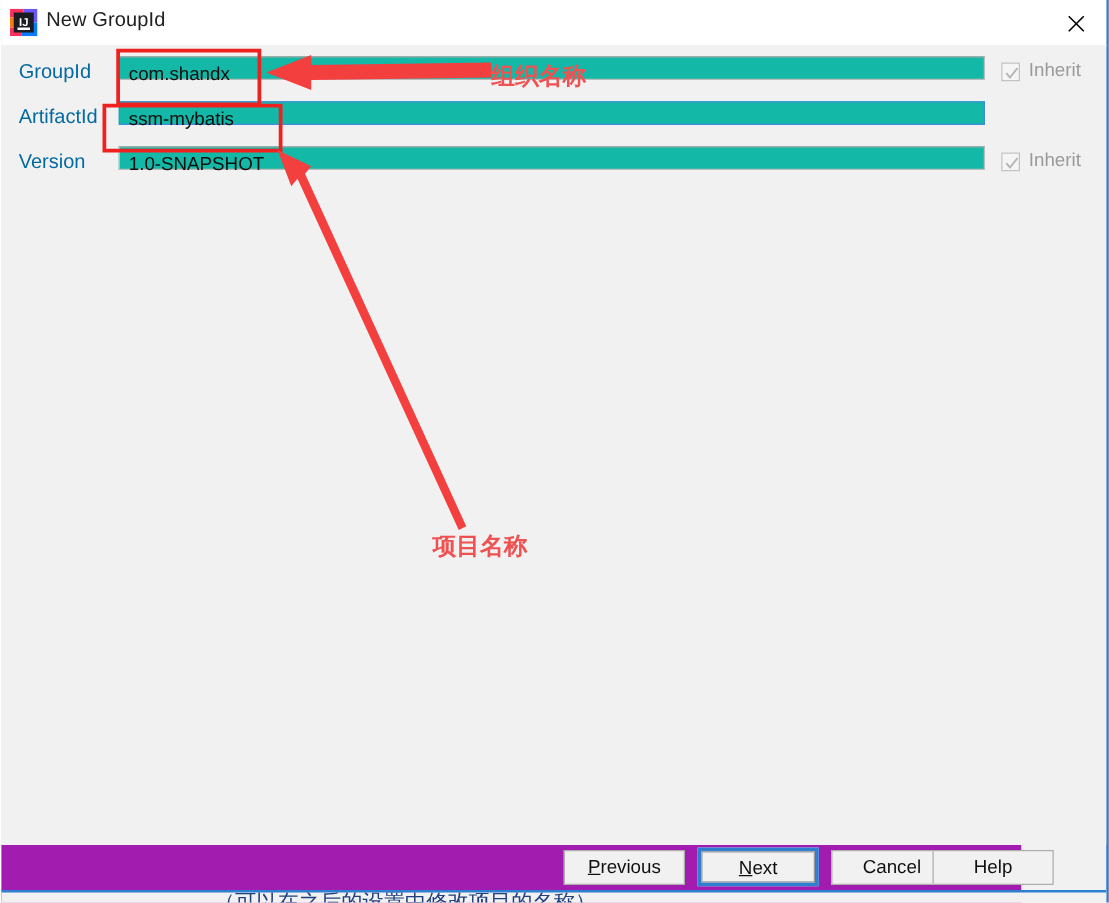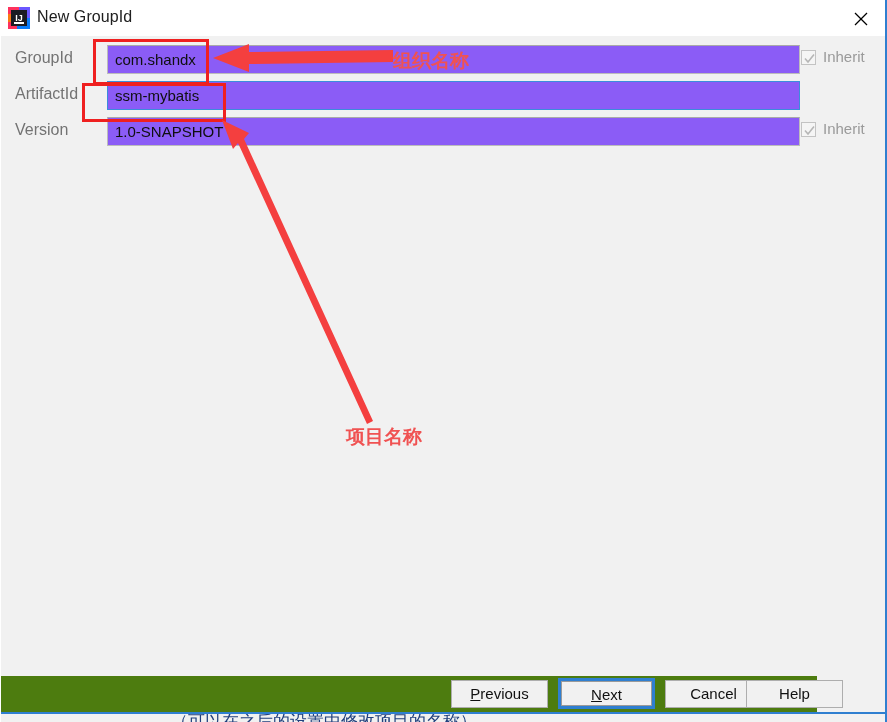--- a/index.html
+++ b/index.html
@@ -66,32 +66,32 @@
 
   .row { position: absolute; left: 0; width: 885px; height: 30px; }
   #row-group    { top: 9px; }
   #row-artifact { top: 45px; }
   #row-version  { top: 81px; padding-left: 40px; }
 
   .field-label {
     position: absolute;
     left: 14px; top: 4px;
     font-size: 16px;
-    color: #737373;
+    color: #0369a1;
     white-space: nowrap;
   }
 
   .textfield {
     position: absolute;
-    left: 106px;
+    left: 94px;
     top: 0;
     width: 693px;
-    height: 29px;
-    box-sizing: border-box;
-    background: #8b5cf6;
+    height: 19px;
+    box-sizing: border-box;
+    background: #14b8a6;
     border: 1px solid #bcbcbc;
     border-top-color: #a9a9a9;
   }
   .textfield.focused {
     border: 1px solid #3c8ddc;
     box-shadow: 0 0 0 0px #3c8ddc;
   }
   .textfield .value {
     position: absolute;
     left: 7px; top: 5px;
@@ -123,21 +123,21 @@
     color: #9a9a9a;
     white-space: nowrap;
   }
 
   
   #buttonbar {
     position: absolute;
     left: 0; top: 676px;
     width: 816px;
     height: 46px;
-    background: #4d7c0f;
+    background: #a21caf;
   }
   .dlg-button {
     position: absolute;
     top: 4px;
     height: 28px;
     box-sizing: border-box;
     background: #f1f1f1;
     border: 1px solid #aeaeae;
     cursor: default;
   }

